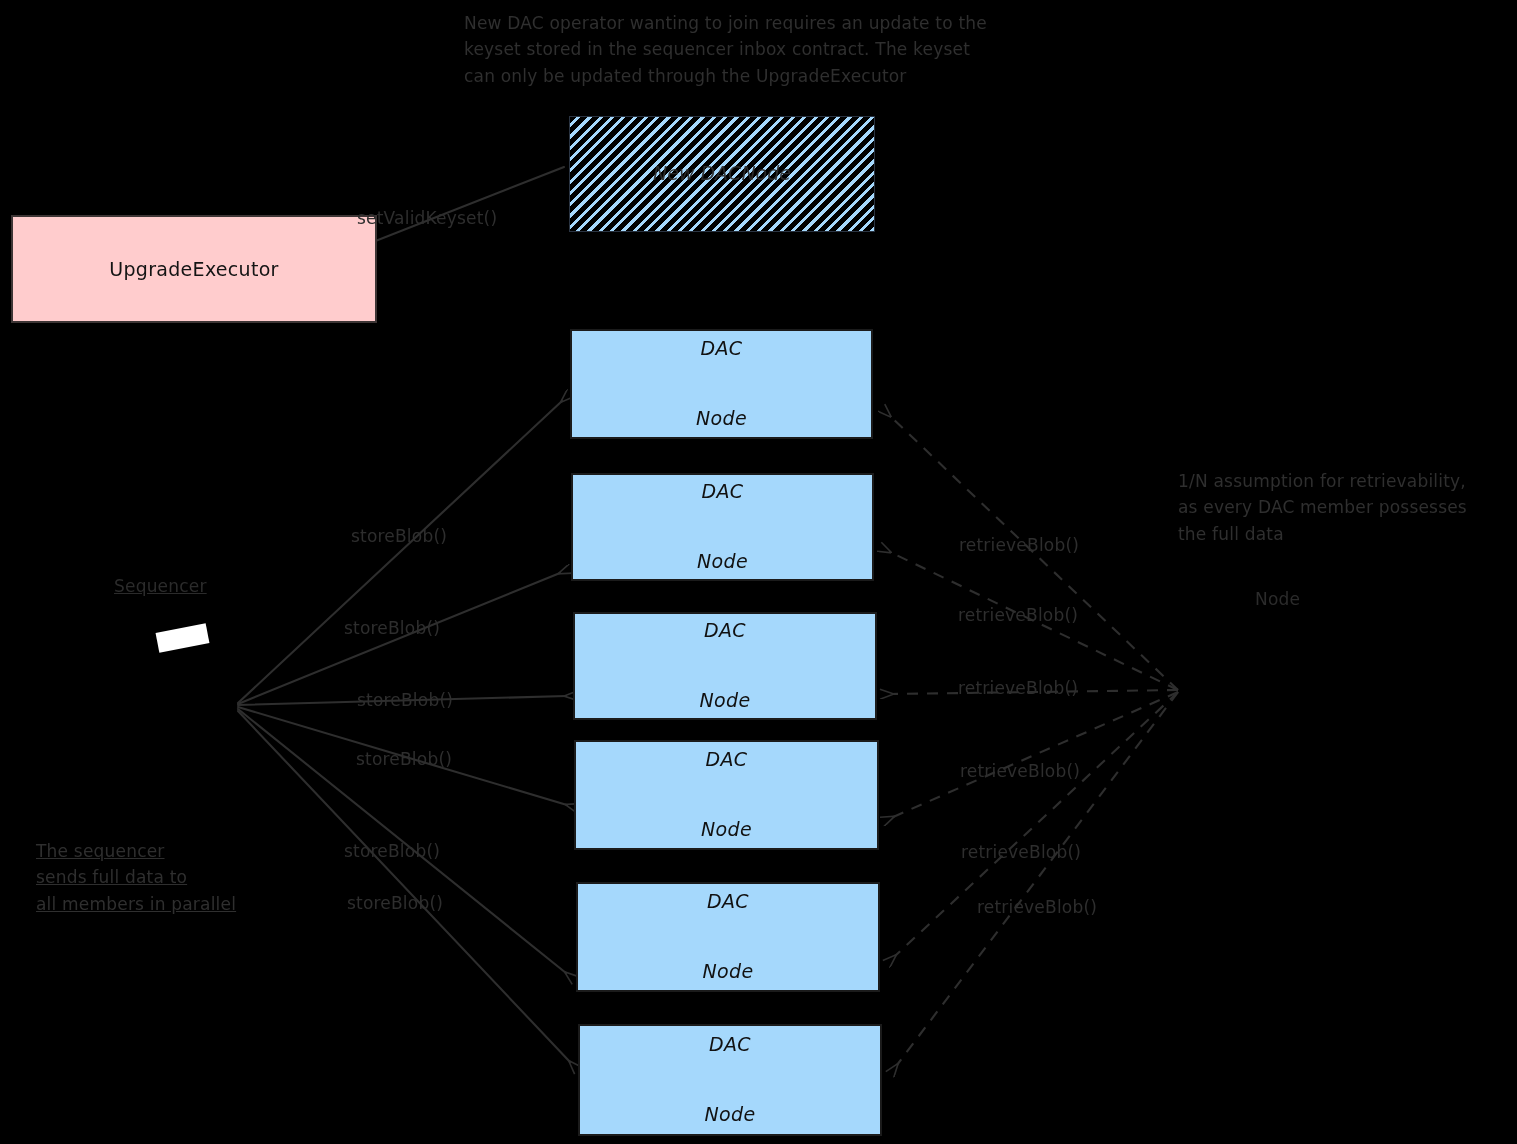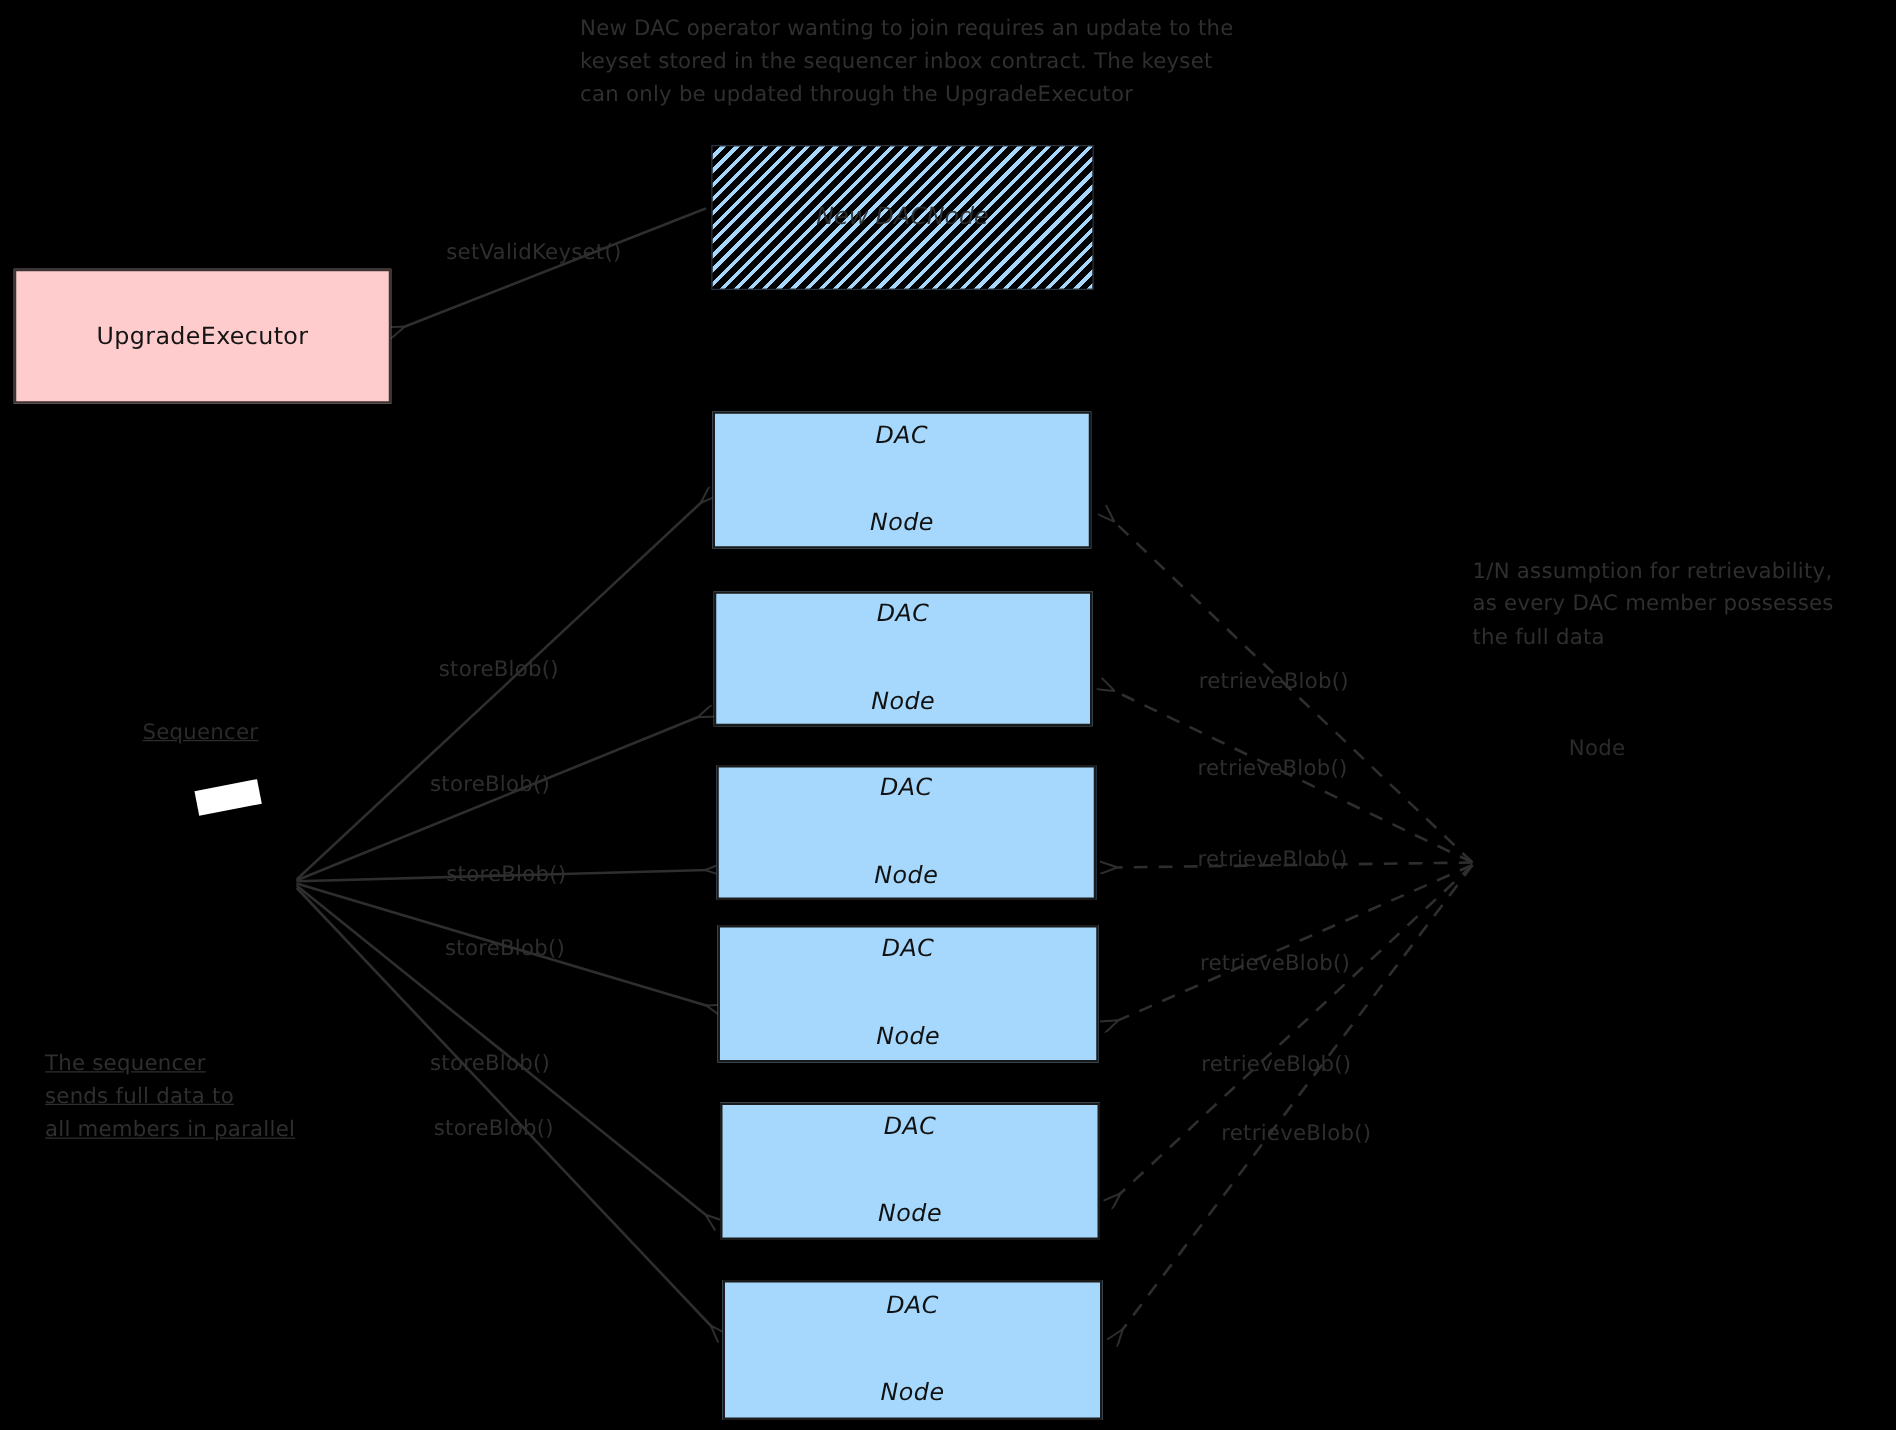--- a/index.html
+++ b/index.html
@@ -145,25 +145,25 @@
 
   <div class="note" style="left:464px; top:10px; width:640px;">New DAC operator wanting to join requires an update to the
 keyset stored in the sequencer inbox contract. The keyset
 can only be updated through the UpgradeExecutor</div>
 
   <div class="hatchbox" style="left:569px; top:116px; width:306px; height:116px;">
     <div class="htext">New DAC</div>
     <div class="htext">Node</div>
   </div>
 
-  <div class="pinkbox" style="left:11px; top:215px; width:302px; height:108px;">
+  <div class="pinkbox" style="left:11px; top:215px; width:366px; height:108px;">
     <span>UpgradeExecutor</span>
   </div>
 
-  <div class="edge-label" style="left:357px; top:192px;">setValidKeyset()</div>
+  <div class="edge-label" style="left:357px; top:208px;">setValidKeyset()</div>
 
   <div class="nodebox" style="left:570px; top:329px; width:303px; height:110px;">
     <span>DAC</span>
     <span>Node</span>
   </div>
 
   <div class="nodebox" style="left:571px; top:473px; width:303px; height:108px;">
     <span>DAC</span>
     <span>Node</span>
   </div>
@@ -204,17 +204,17 @@
   <div class="edge-label" style="left:958px; top:605px;">retrieveBlob()</div>
   <div class="edge-label" style="left:958px; top:678px;">retrieveBlob()</div>
   <div class="edge-label" style="left:960px; top:761px;">retrieveBlob()</div>
   <div class="edge-label" style="left:961px; top:842px;">retrieveBlob()</div>
   <div class="edge-label" style="left:977px; top:897px;">retrieveBlob()</div>
 
   <div class="note" style="left:36px; top:838px; width:260px;text-decoration:underline;">The sequencer
 sends full data to
 all members in parallel</div>
 
-  <div class="note" style="left:1178px; top:444px; width:330px;">1/N assumption for retrievability,
+  <div class="note" style="left:1178px; top:468px; width:330px;">1/N assumption for retrievability,
 as every DAC member possesses
 the full data</div>
 
 </div>
 
 </body></html>

